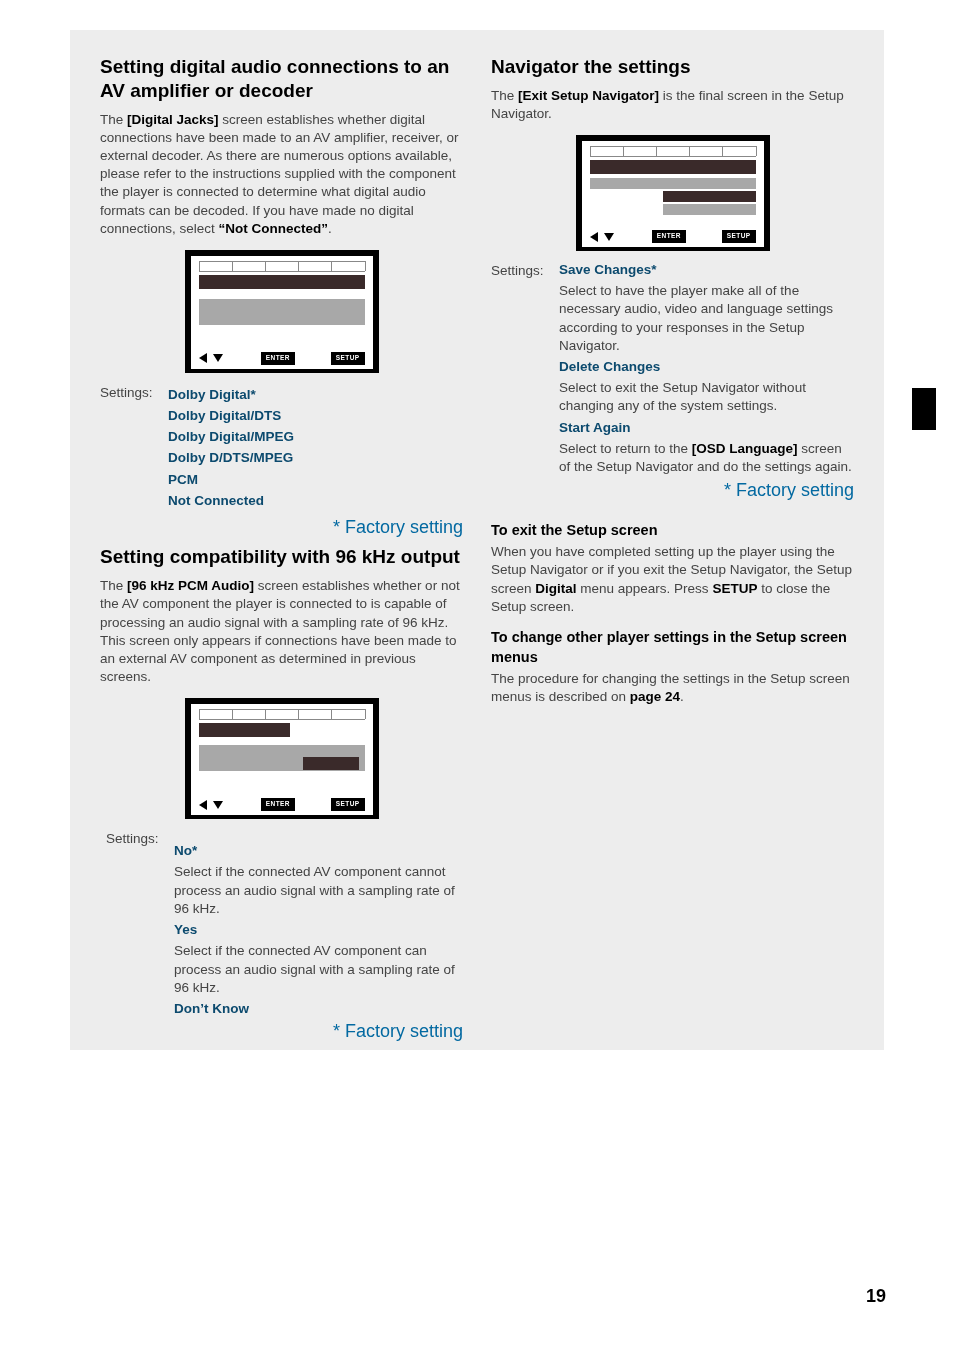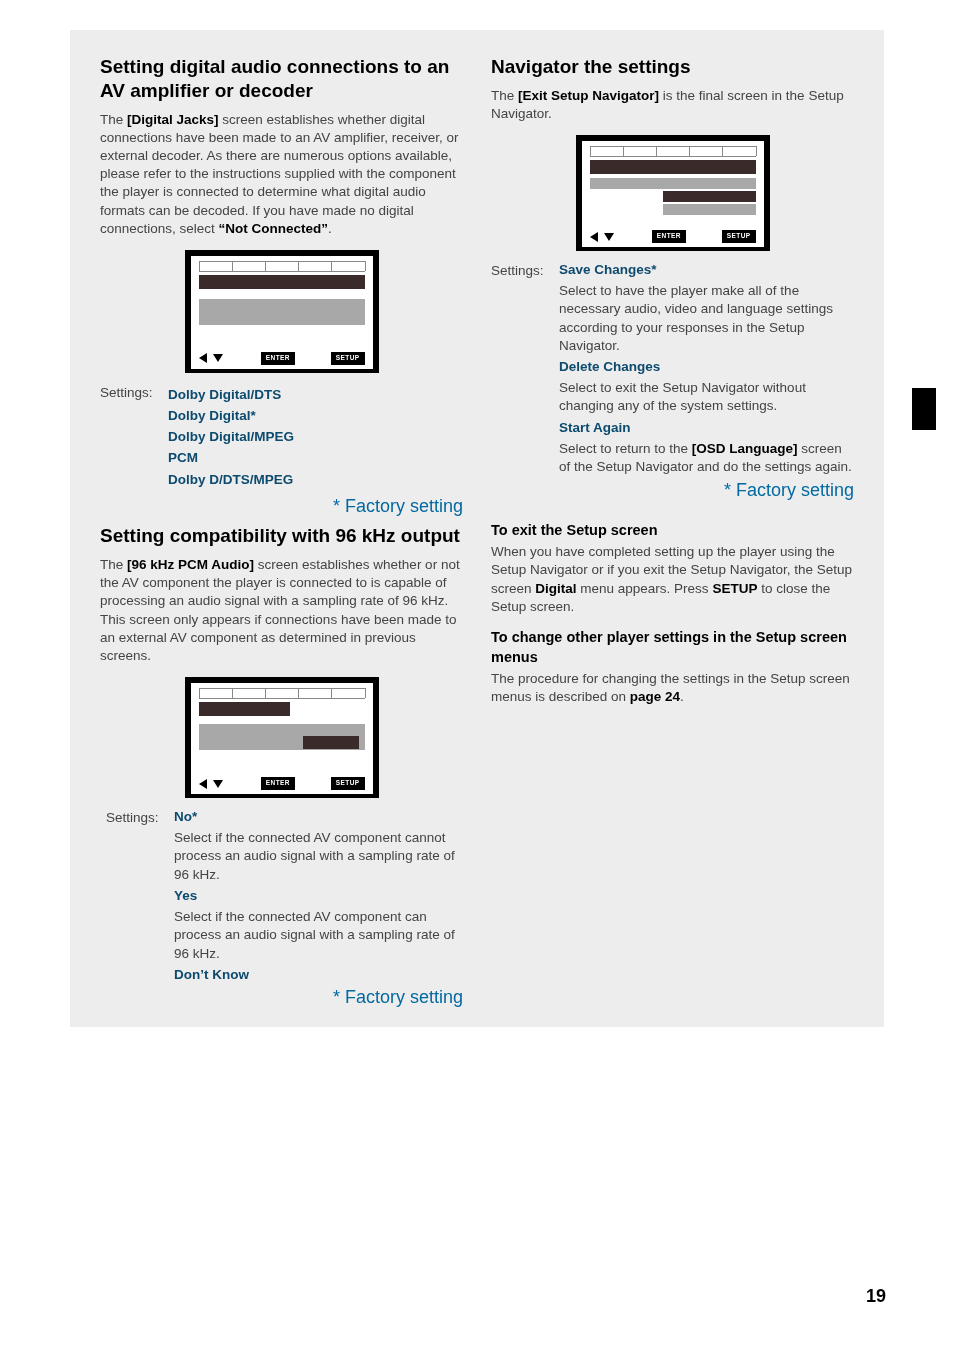--- a/index.html
+++ b/index.html
@@ -10,21 +10,21 @@
     font-family: Arial, Helvetica, sans-serif;
     font-size: 13.5px;
     color: #333;
     position: relative;
     line-height: 1.35;
   }
   .page {
     background: #ededed;
     width: 814px;
     margin: 30px auto 0 auto;
-    padding: 25px 30px 12px 30px;
+    padding: 25px 30px 0 30px;
     display: flex;
     gap: 28px;
   }
   .col { flex: 1 1 0; }
   h2 {
     font-size: 19px;
     font-weight: 700;
     color: #000;
     margin-bottom: 8px;
     line-height: 1.25;
@@ -119,25 +119,26 @@
           <span class="btn-label">ENTER</span>
           <span style="width:24px"></span>
           <span class="btn-label">SETUP</span>
         </div>
       </div>
     </div>
 
     <div class="settings-row">
       <div class="settings-label">Settings:</div>
       <div class="settings-body">
+        <div class="opt">Dolby Digital*</div>
         <div class="opt">Dolby Digital/DTS</div>
-        <div class="opt">Dolby Digital*</div>
         <div class="opt">Dolby Digital/MPEG</div>
+        <div class="opt">Dolby D/DTS/MPEG</div>
         <div class="opt">PCM</div>
-        <div class="opt">Dolby D/DTS/MPEG</div>
+        <div class="opt">Not Connected</div>
       </div>
     </div>
     <div class="factory">* Factory setting</div>
 
     <h2>Setting compatibility with 96 kHz output</h2>
     <p>
       <span>The </span><span class="bold">[96 kHz PCM Audio]</span><span> screen establishes whether or not the AV component the player is connected to is capable of processing an audio signal with a sampling rate of 96 kHz. This screen only appears if connections have been made to an external AV component as determined in previous screens.</span>
     </p>
 
     <div class="screen-wrap">
@@ -163,21 +164,21 @@
           <span class="btn-label">ENTER</span>
           <span style="width:24px"></span>
           <span class="btn-label">SETUP</span>
         </div>
       </div>
     </div>
 
     <div class="settings-row" style="margin-left:6px">
       <div class="settings-label">Settings:</div>
       <div class="settings-body">
-        <div class="opt" style="margin-top:0">No*</div>
+        <div class="opt" style="margin-top:13px">No*</div>
         <div class="opt-desc">Select if the connected AV component cannot process an audio signal with a sampling rate of 96 kHz.</div>
         <div class="opt">Yes</div>
         <div class="opt-desc">Select if the connected AV component can process an audio signal with a sampling rate of 96 kHz.</div>
         <div class="opt">Don’t Know</div>
         <div class="factory" style="margin-top:-2px">* Factory setting</div>
       </div>
     </div>
   </div>
 
   <div class="col">

